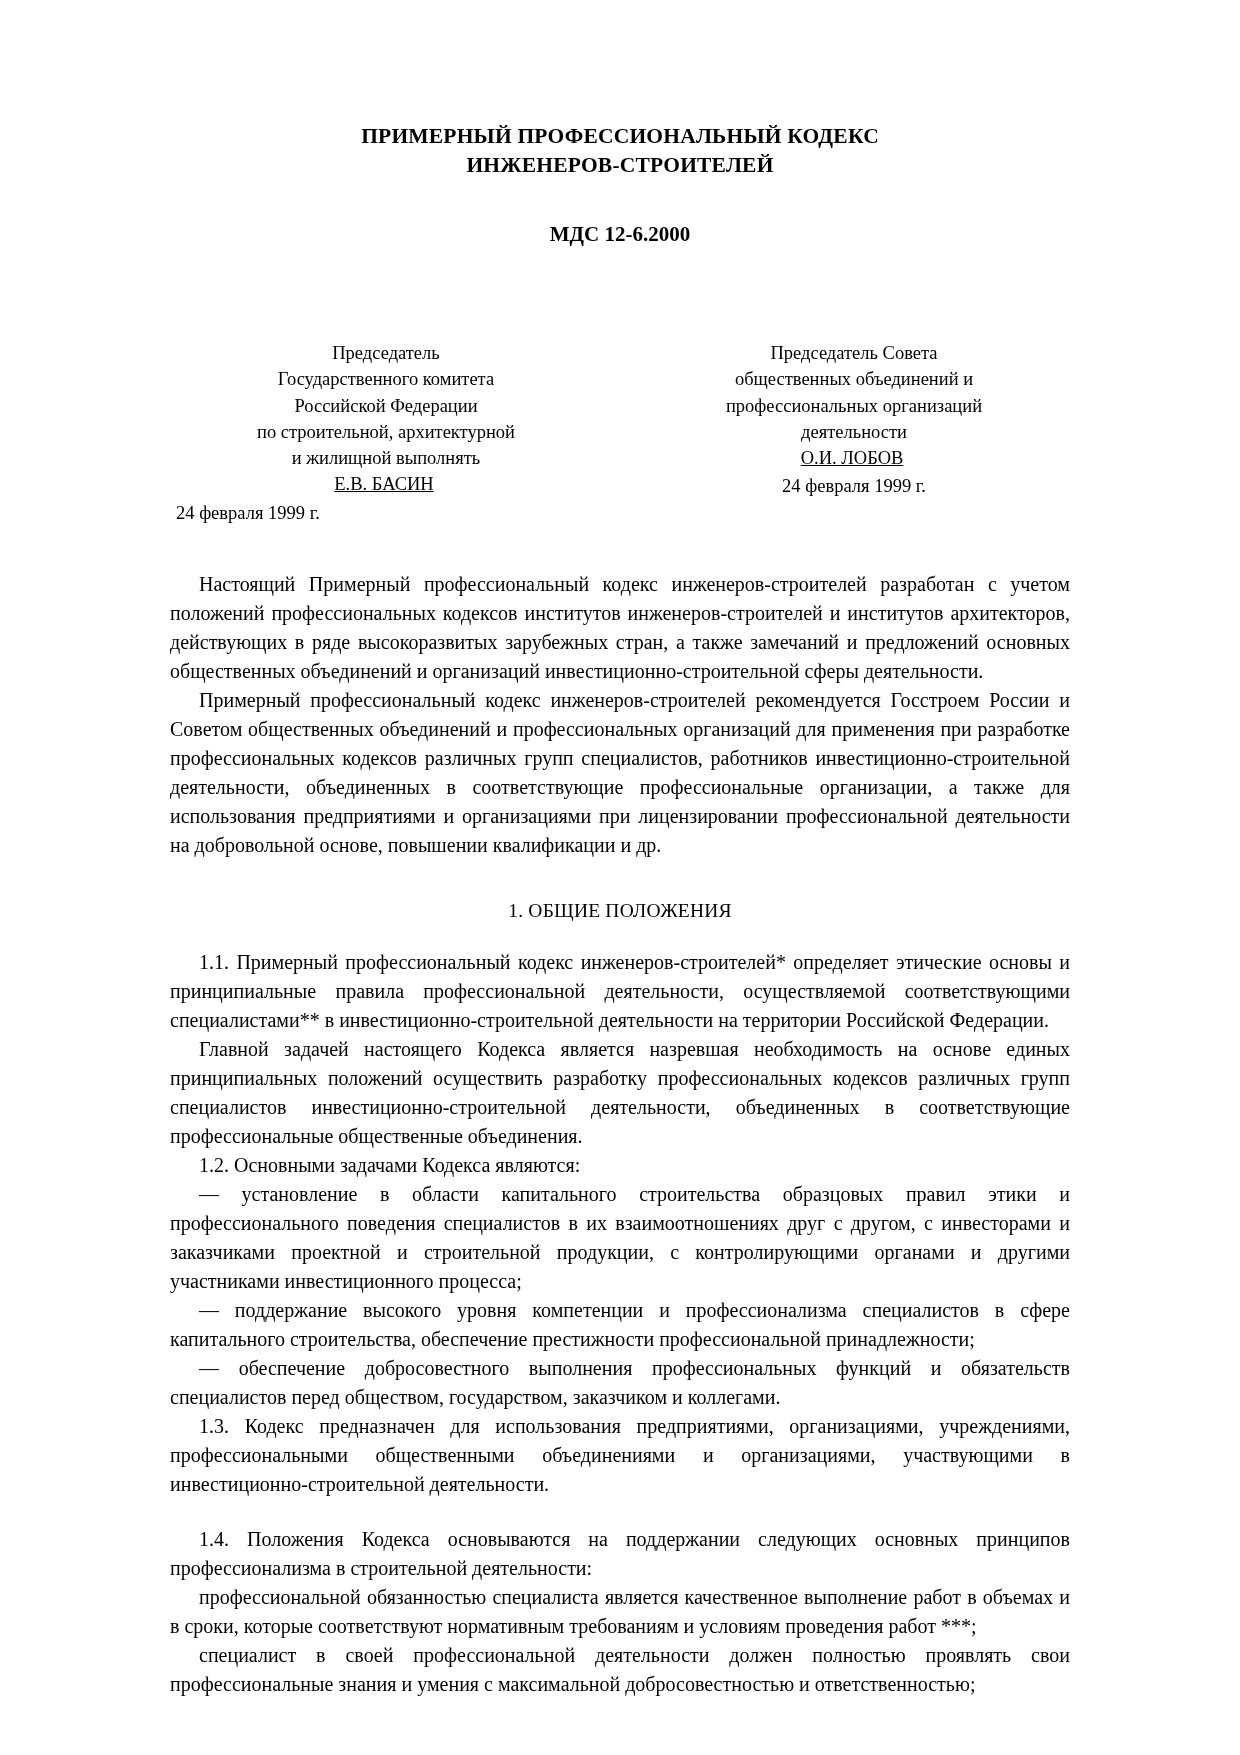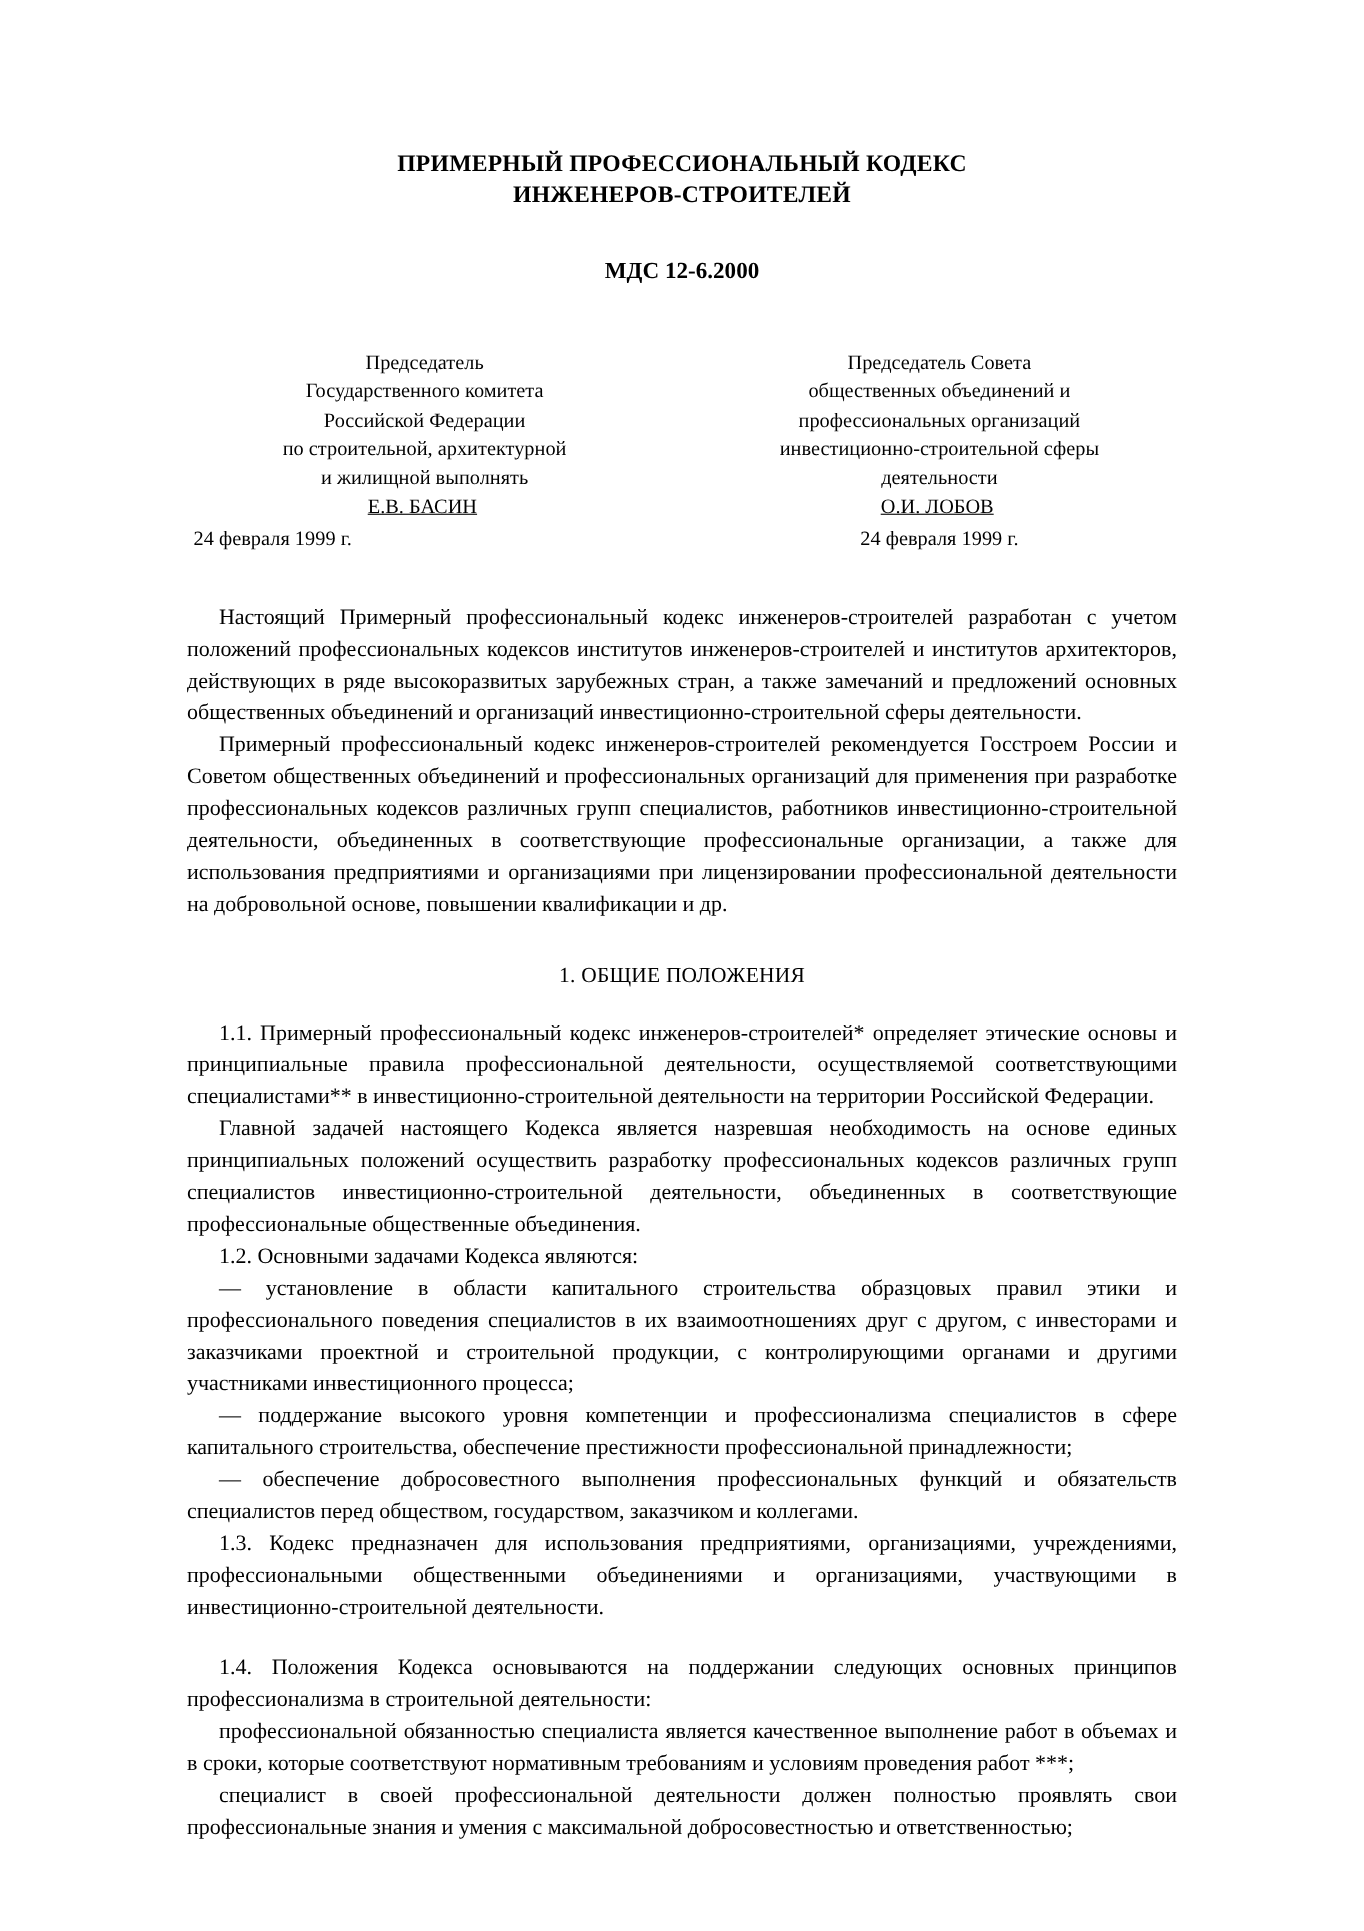--- a/index.html
+++ b/index.html
@@ -19,35 +19,35 @@
     box-sizing: border-box;
     padding: 118px 170px 40px 170px;
     position: relative;
   }
   .doc-title {
     text-align: center;
     font-weight: bold;
     font-size: 21.5px;
     line-height: 1.35;
     letter-spacing: 0.2px;
-    margin: 16px;
+    margin: 4px;
   }
   .doc-title .line2 {
     display: block;
   }
   .doc-code {
     text-align: center;
     font-weight: bold;
     font-size: 21px;
     margin: 42px 0 0 0;
   }
   .signatories {
     display: flex;
     justify-content: space-between;
-    margin-top: 58px;
+    margin-top: 93px;
     font-size: 18.5px;
     line-height: 1.42;
   }
   .sig-col {
     width: 48%;
     text-align: center;
   }
   .sig-col .name {
     text-align: center;
     padding-right: 4px;
@@ -119,21 +119,20 @@
       <div>Российской Федерации</div>
       <div>по строительной, архитектурной</div>
       <div>и жилищной выполнять</div>
       <div class="name">Е.В. БАСИН</div>
       <div class="date">24 февраля 1999 г.</div>
     </div>
     <div class="sig-col right">
       <div>Председатель Совета</div>
       <div>общественных объединений и</div>
       <div>профессиональных организаций</div>
-      <div>инвестиционно-строительной сферы</div>
       <div>деятельности</div>
       <div class="name">О.И. ЛОБОВ</div>
       <div class="date">24 февраля 1999 г.</div>
     </div>
   </div>
 
   <div class="body-text">
     <p class="just">Настоящий Примерный профессиональный кодекс инженеров-строителей разработан с учетом положений профессиональных кодексов институтов инженеров-строителей и институтов архитекторов, действующих в ряде высокоразвитых зарубежных стран, а также замечаний и предложений основных общественных объединений и организаций инвестиционно-строительной сферы деятельности.</p>
     <p class="just">Примерный профессиональный кодекс инженеров-строителей рекомендуется Госстроем России и Советом общественных объединений и профессиональных организаций для применения при разработке профессиональных кодексов различных групп специалистов, работников инвестиционно-строительной деятельности, объединенных в соответствующие профессиональные организации, а также для использования предприятиями и организациями при лицензировании профессиональной деятельности на добровольной основе, повышении квалификации и др.</p>
   </div>

